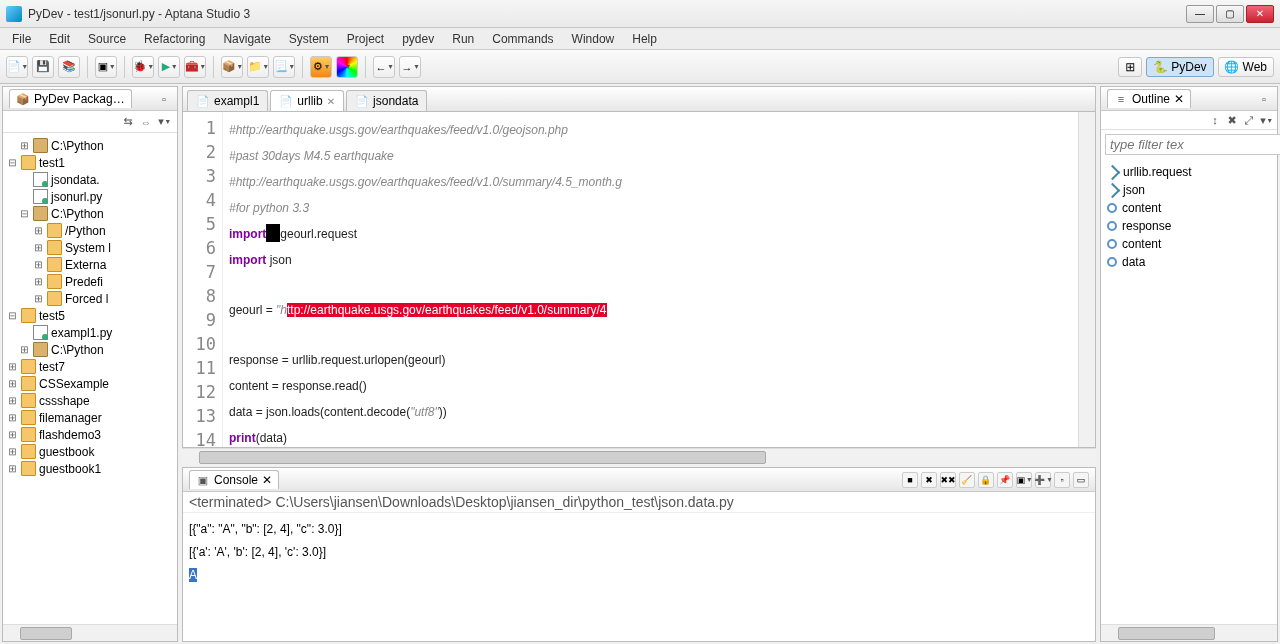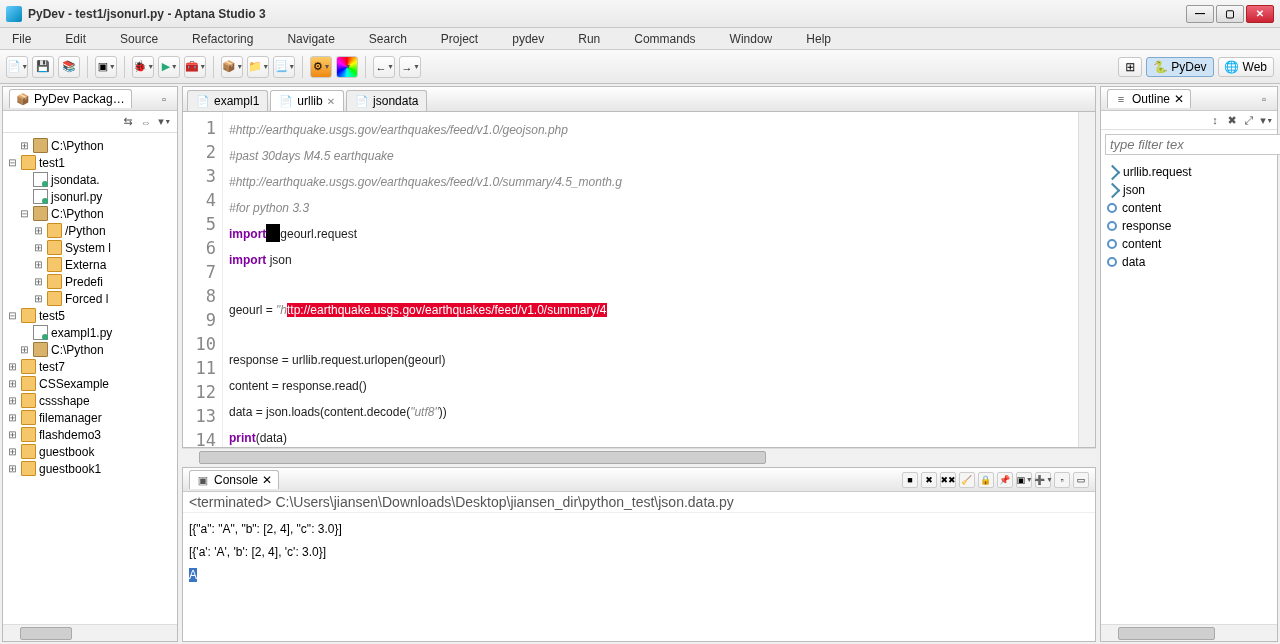--- a/index.html
+++ b/index.html
@@ -1,22 +1,22 @@
 <!DOCTYPE html>
 <html><head>
 <meta charset="utf-8">
 <style>
 * { margin: 0; padding: 0; box-sizing: border-box; font-family: "Segoe UI", Tahoma, sans-serif; font-size: 12px; }
 body { background: #f0f0f0; width: 1280px; height: 644px; overflow: hidden; display: flex; flex-direction: column; }
-.titlebar { height: 28px; background: linear-gradient(#f6f6f6,#e9e9e9); border-bottom:1px solid #c7c7c7; display:flex; align-items:center; padding:0 6px; justify-content:space-between;font-weight:bold; }
+.titlebar { height: 28px; background: linear-gradient(#f6f6f6,#e9e9e9); border-bottom:1px solid #c7c7c7; display:flex; align-items:center; padding:0 6px; justify-content:space-between; }
 .titlebar .title { font-size:12px; color:#333; }
 .winbtns { display:flex; gap:2px; }
 .winbtn { width:28px; height:18px; border:1px solid #999; background:linear-gradient(#f7f7f7,#ddd); display:flex; align-items:center; justify-content:center; font-size:10px; cursor:pointer; border-radius:2px; }
 .winbtn.close { background:linear-gradient(#e67,#c23); color:#fff; border-color:#a22; }
-.menubar { height:22px; background:#eee; border-bottom:1px solid #ccc; display:flex; align-items:center; padding:0 4px; gap:18px; }
+.menubar { height:22px; background:#eee; border-bottom:1px solid #ccc; display:flex; align-items:center; padding:0 4px; gap:2px; }
 .menuitem { padding:2px 8px; color:#333; cursor:pointer; }
 .toolbar { height:34px; background:linear-gradient(#fbfbfb,#eaeaea); border-bottom:1px solid #bfbfbf; display:flex; align-items:center; padding:0 6px; gap:6px; justify-content:space-between; }
 .tb-left, .tb-right { display:flex; align-items:center; gap:4px; }
 .tb-btn { width:22px; height:22px; border:1px solid #c9c9c9; background:linear-gradient(#fff,#eee); border-radius:3px; display:flex; align-items:center; justify-content:center; cursor:pointer; font-size:11px; }
 .tb-sep { width:1px; height:22px; background:#ccc; margin:0 3px; }
 .main { flex:1; display:flex; min-height:0; }
 .panel { background:#fff; border:1px solid #bcbcbc; display:flex; flex-direction:column; }
 .panel-hdr { height:24px; background:linear-gradient(#fff,#e6e6e6); border-bottom:1px solid #c9c9c9; display:flex; align-items:center; padding:0 6px; gap:4px; }
 .panel-hdr .tab { display:flex; align-items:center; gap:4px; padding:2px 6px; background:#fff; border:1px solid #bcbcbc; border-bottom:none; border-radius:3px 3px 0 0; }
 .panel-hdr .spacer { flex:1; }
@@ -81,21 +81,21 @@
     <div class="winbtn close">✕</div>
   </div>
 </div>
 
 <div class="menubar">
   <span class="menuitem">File</span>
   <span class="menuitem">Edit</span>
   <span class="menuitem">Source</span>
   <span class="menuitem">Refactoring</span>
   <span class="menuitem">Navigate</span>
-  <span class="menuitem">Search</span>
+  <span class="menuitem">System</span>
   <span class="menuitem">Project</span>
   <span class="menuitem">pydev</span>
   <span class="menuitem">Run</span>
   <span class="menuitem">Commands</span>
   <span class="menuitem">Window</span>
   <span class="menuitem">Help</span>
 </div>
 
 <div class="toolbar">
   <div class="tb-left">

